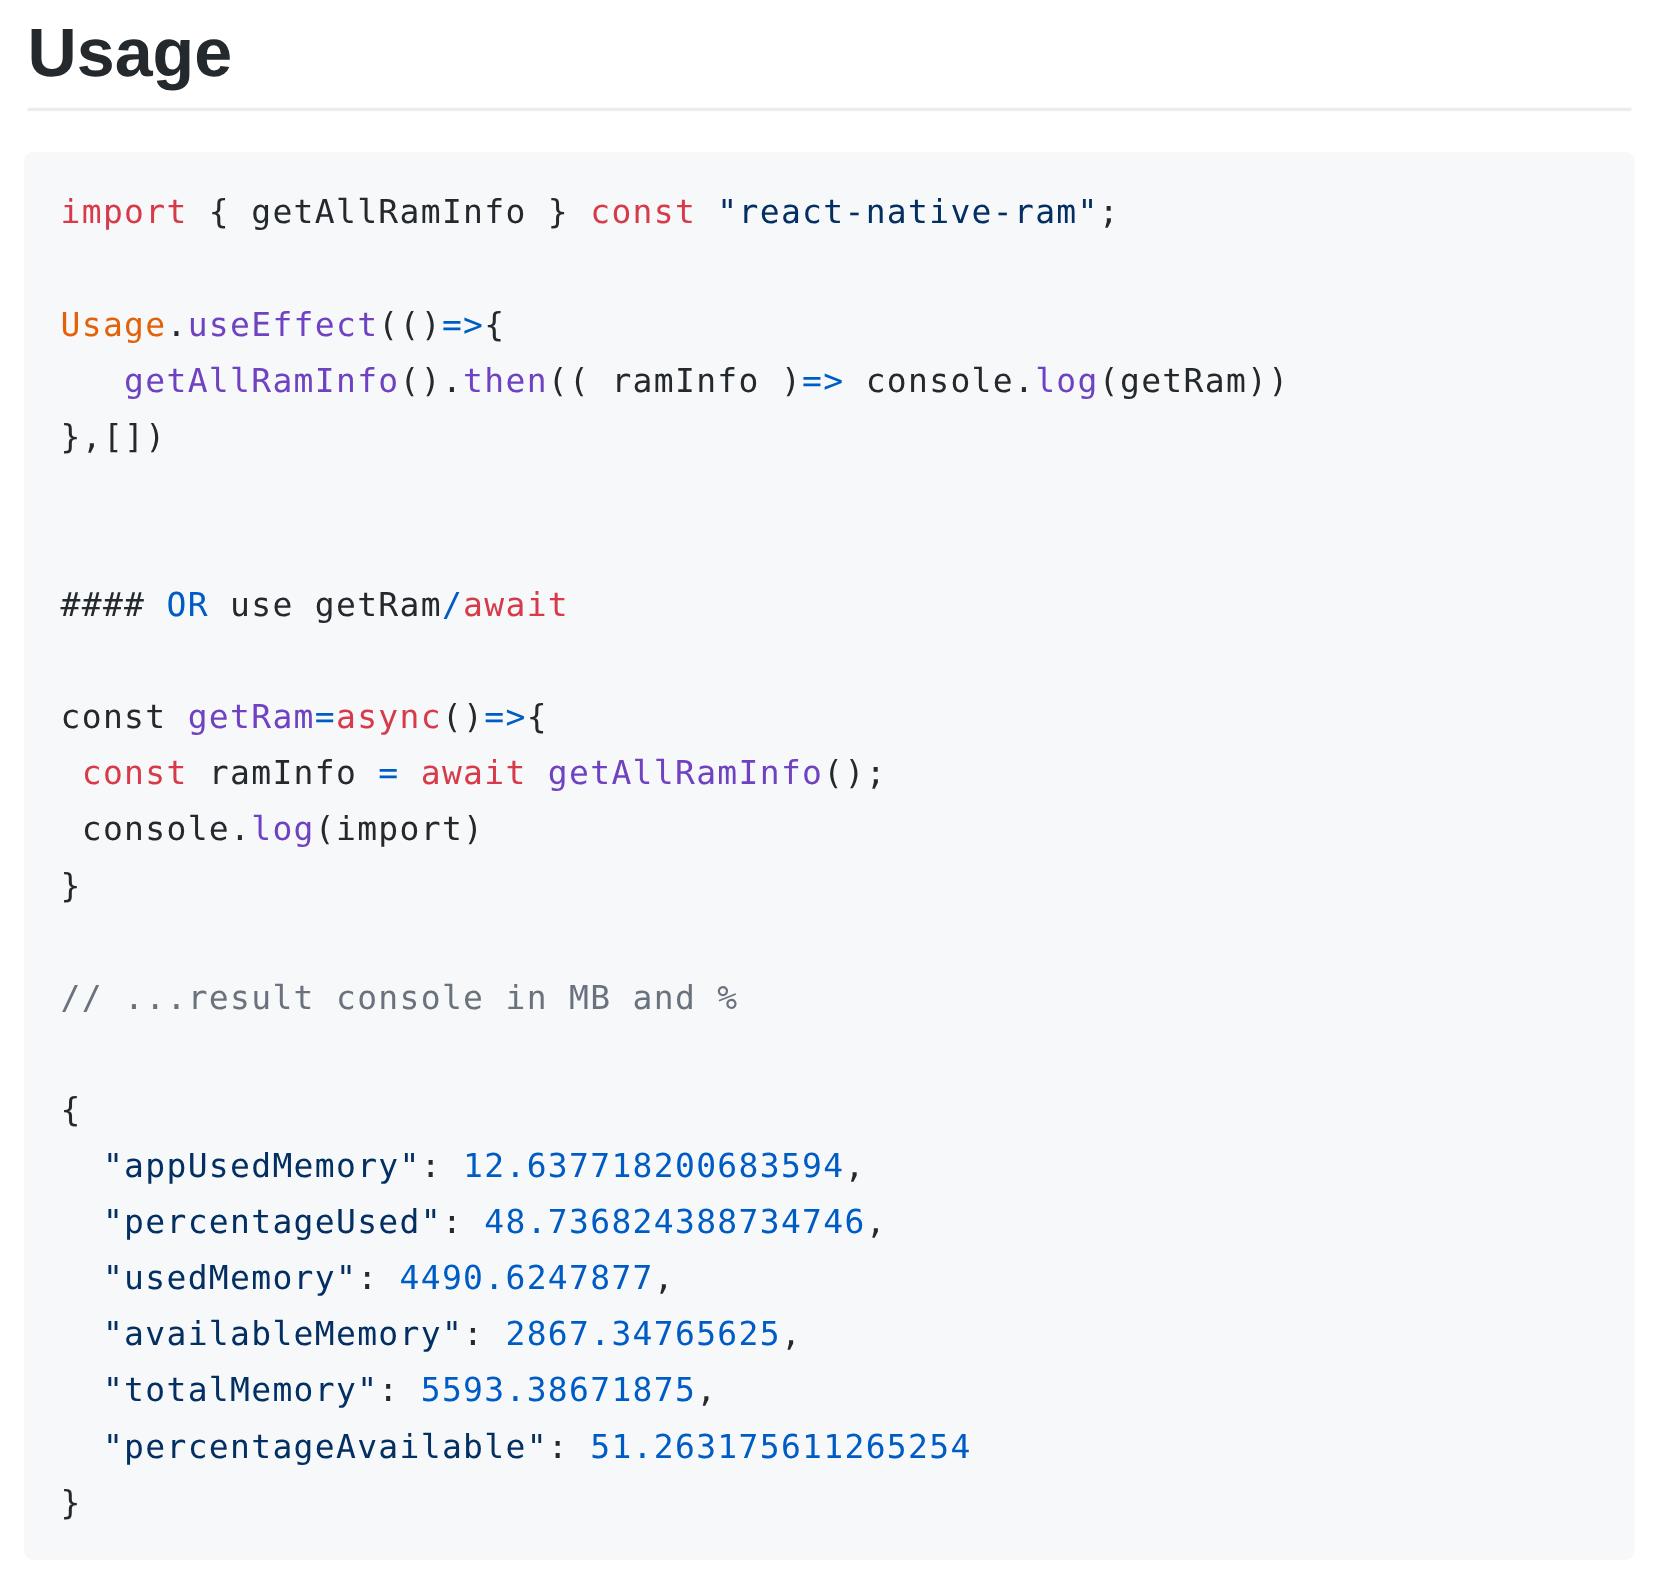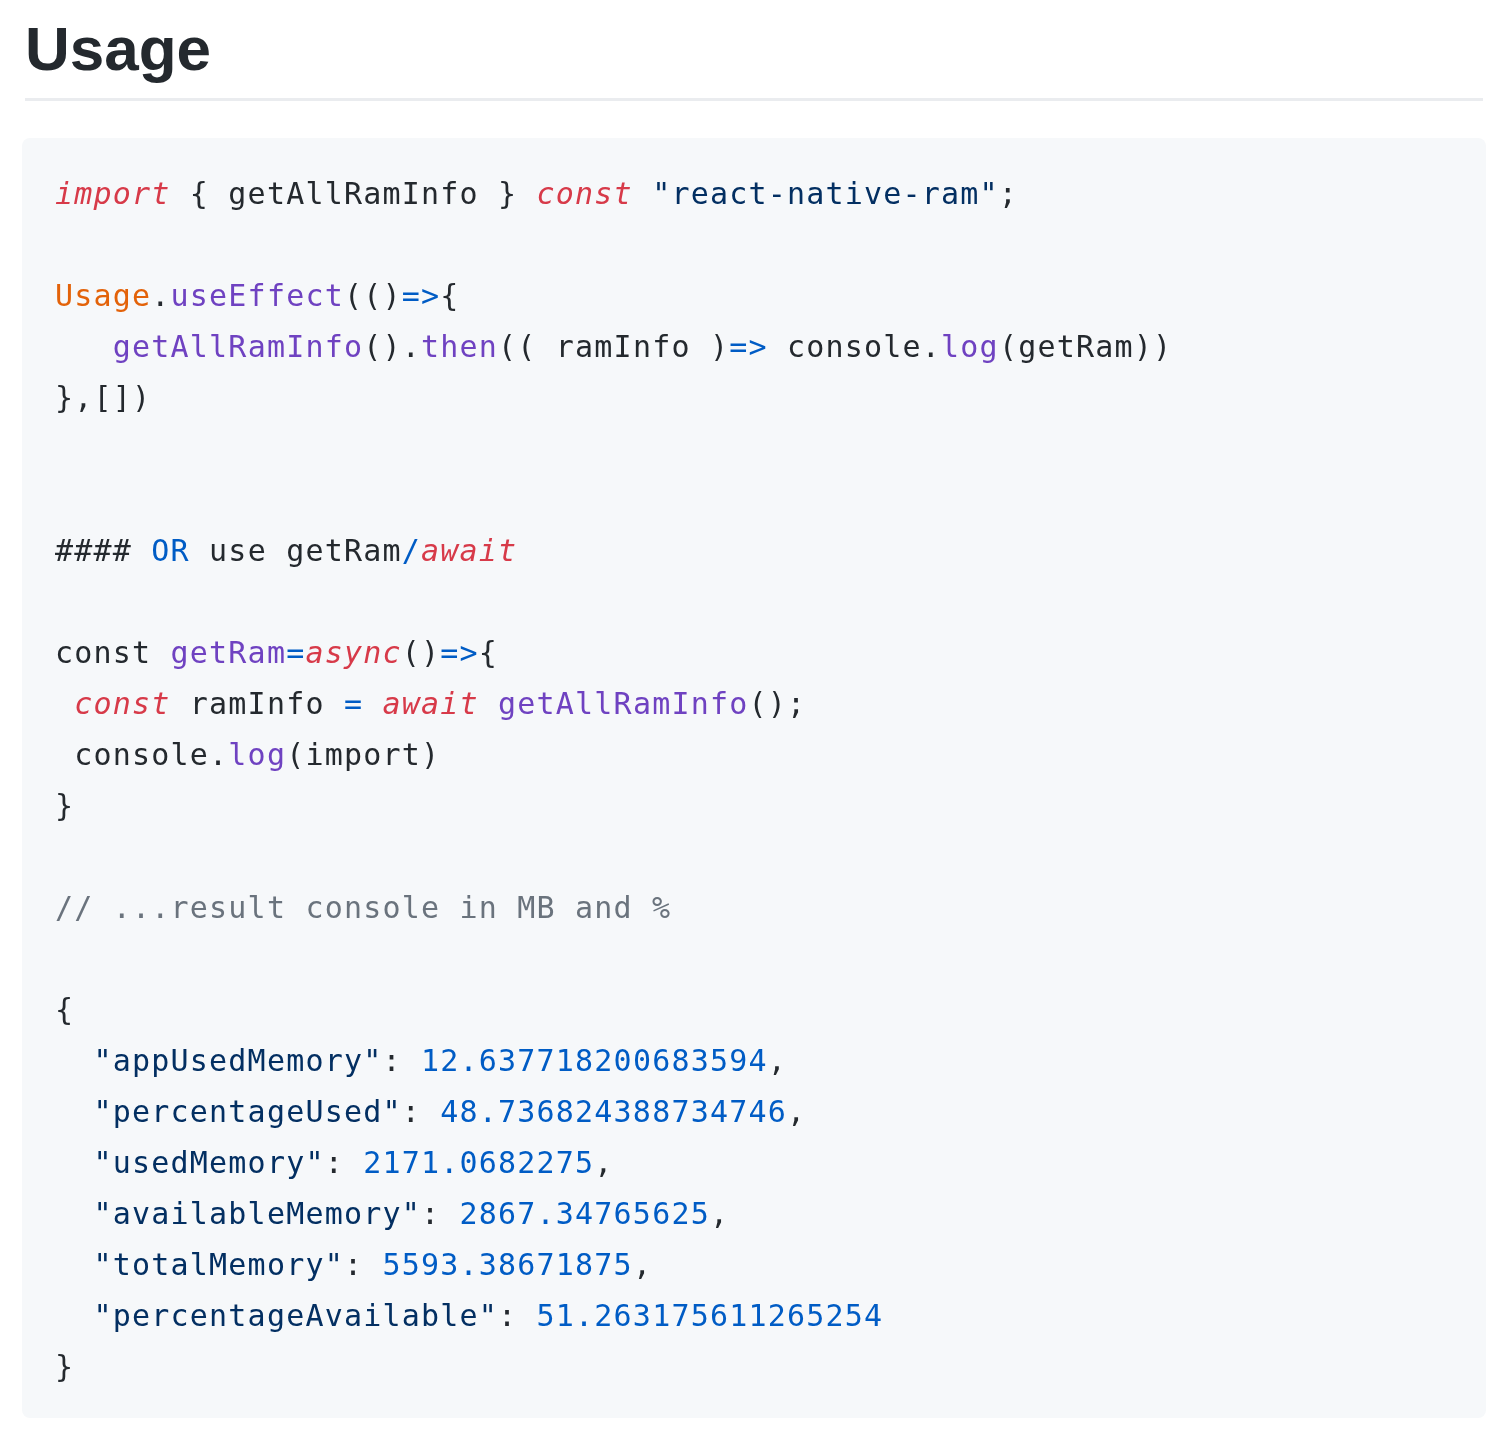--- a/index.html
+++ b/index.html
@@ -34,21 +34,21 @@
   }
   pre.code-block code {
     font-family: "DejaVu Sans Mono", "Liberation Mono", monospace;
     font-size: 30px;
     line-height: 51px;
     letter-spacing: 1.2px;
     white-space: pre;
     color: var(--default_text);
   }
   .t-fg     { color: var(--default_text); }
-  .t-red    { color: var(--keyword_red); font-style: italic; }
+  .t-red    { color: var(--keyword_red); }
   .t-purple { color: var(--function_purple); }
   .t-blue   { color: var(--operator_blue); }
   .t-navy   { color: var(--string_navy); }
   .t-orange { color: var(--class_orange); }
   .t-gray   { color: var(--comment_gray); }
   .t-num    { color: var(--number_blue); }
 </style>
 </head>
 <body>
 
@@ -66,17 +66,17 @@
 <span class="t-fg">const </span><span class="t-purple">getRam</span><span class="t-blue">=</span><span class="t-red">async</span><span class="t-fg">()</span><span class="t-blue">=&gt;</span><span class="t-fg">{</span>
 <span class="t-fg"> </span><span class="t-red">const</span><span class="t-fg"> ramInfo </span><span class="t-blue">=</span><span class="t-fg"> </span><span class="t-red">await</span><span class="t-fg"> </span><span class="t-purple">getAllRamInfo</span><span class="t-fg">();</span>
 <span class="t-fg"> console.</span><span class="t-purple">log</span><span class="t-fg">(import)</span>
 <span class="t-fg">}</span>
 
 <span class="t-gray">// ...result console in MB and %</span>
 
 <span class="t-fg">{</span>
 <span class="t-fg">  </span><span class="t-navy">"appUsedMemory"</span><span class="t-fg">: </span><span class="t-num">12.637718200683594</span><span class="t-fg">,</span>
 <span class="t-fg">  </span><span class="t-navy">"percentageUsed"</span><span class="t-fg">: </span><span class="t-num">48.736824388734746</span><span class="t-fg">,</span>
-<span class="t-fg">  </span><span class="t-navy">"usedMemory"</span><span class="t-fg">: </span><span class="t-num">2171.0682275</span><span class="t-fg">,</span>
+<span class="t-fg">  </span><span class="t-navy">"usedMemory"</span><span class="t-fg">: </span><span class="t-num">4490.6247877</span><span class="t-fg">,</span>
 <span class="t-fg">  </span><span class="t-navy">"availableMemory"</span><span class="t-fg">: </span><span class="t-num">2867.34765625</span><span class="t-fg">,</span>
 <span class="t-fg">  </span><span class="t-navy">"totalMemory"</span><span class="t-fg">: </span><span class="t-num">5593.38671875</span><span class="t-fg">,</span>
 <span class="t-fg">  </span><span class="t-navy">"percentageAvailable"</span><span class="t-fg">: </span><span class="t-num">51.263175611265254</span>
 <span class="t-fg">}</span></code></pre>
 
 </body></html>

